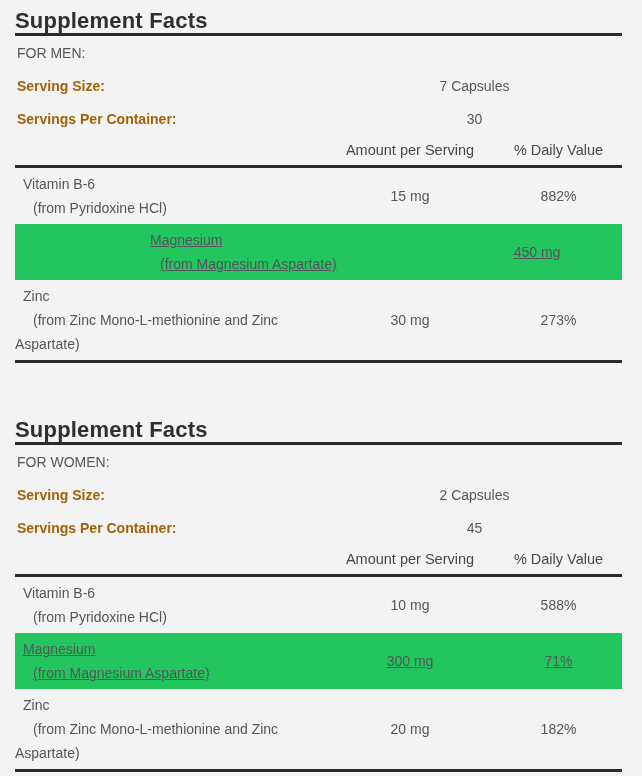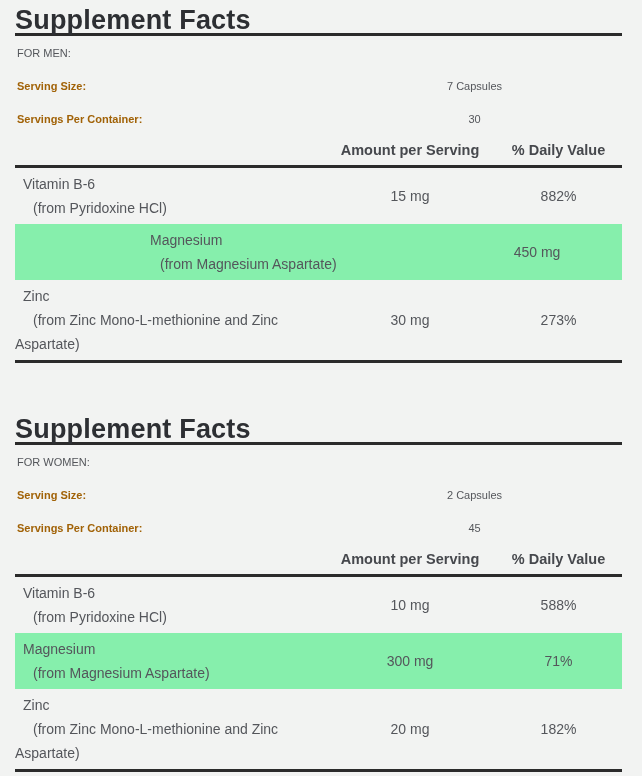--- a/index.html
+++ b/index.html
@@ -14,66 +14,66 @@
   .sheet {
     padding: 8px 20px 0 15px; 
     width: 607px;
     box-sizing: content-box;
   }
   .sf-table { width: 607px; }
   .sf-table + .sf-table { margin-top: 54px; }
 
   .sf-title {
     margin: 0;
-    font-size: 27px;
+    font-size: 22px;
     line-height: 25px;
     font-weight: bold;
     letter-spacing: 0.2px;
     color: #2d2f33;
   }
   .rule {
     height: 3px;
     background: #2b2b2b;
   }
 
   .info-row {
     height: 33px;
     display: flex;
     align-items: center;
-    font-size: 11px;
+    font-size: 14px;
     padding-left: 2px;
   }
   .info-label { flex: 1; }
   .info-label.strong { font-weight: bold; color: #a16207; }
   .info-value {
     width: 295px;
     text-align: center;
   }
 
   .hdr-row {
     height: 30px;
     display: flex;
     align-items: center;
     font-size: 14.5px;
-    font-weight: bold;
+    font-weight: normal;
     color: #46484d;
   }
 
   .col-name { width: 310px; box-sizing: border-box; }
   .col-amt  { width: 170px; text-align: center; }
   .col-dv   { flex: 1; text-align: center; }
 
   .n-row {
     display: flex;
     align-items: stretch;
     font-size: 14px;
     padding: 4px 0;
     justify-content: flex-end;
   }
-  .n-row.highlight { background: #86efac; }
+  .n-row.highlight { background: #22c55e; text-decoration: underline; }
   .n-row .col-amt, .n-row .col-dv {
     display: flex;
     align-items: center;
     justify-content: center;
   }
   .nm { line-height: 24px; padding-left: 8px; }
   .src { line-height: 24px; text-indent: 18px; }
 </style>
 </head>
 <body>

